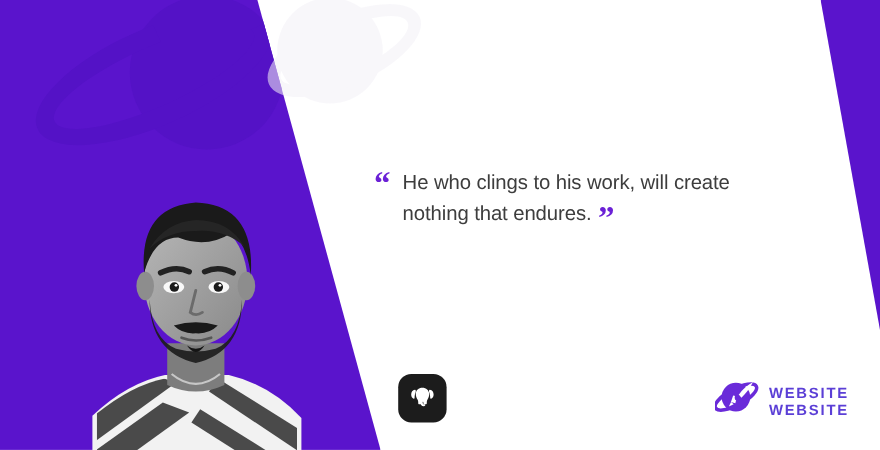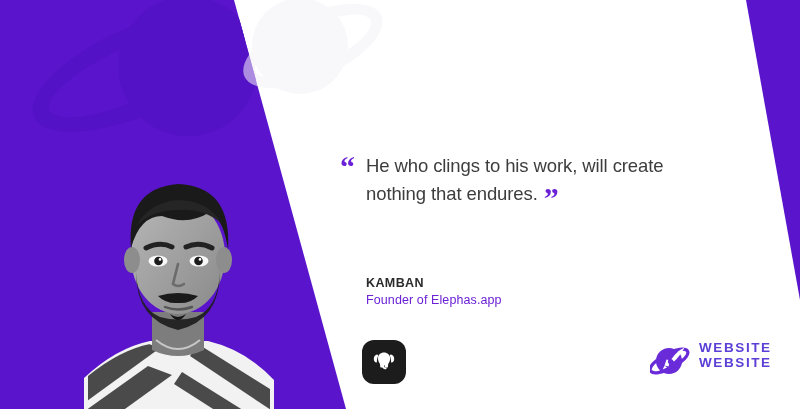--- a/index.html
+++ b/index.html
@@ -112,21 +112,21 @@
   .app-badge{
     position:absolute;left:362px;top:340px;width:44px;height:44px;
     border-radius:12px;background:#1c1c1c;
     display:flex;align-items:center;justify-content:center;
   }
   .app-badge svg{display:block;}
 
   
   .wp-logo{
     position:absolute;left:650px;top:340px;
-    display:flex;align-items:flex-start;gap:7px;
+    display:flex;align-items:flex-end;gap:7px;
   }
   .wp-mark{width:42px;height:40px;display:block;}
   .wp-text{
     font-family:"Liberation Sans",sans-serif;
     font-weight:bold;
     color:#5B3FD6;
     font-size:13.5px;
     letter-spacing:1.6px;
     line-height:1.12;
   }
@@ -205,24 +205,20 @@
     </svg>
   </div>
 
   <div class="quote-wrap">
     <span class="qmark qmark-open">“</span>
     <div class="quote-text">
       <span>He who clings to his work, will create nothing that endures.</span><span class="qmark qmark-close">”</span>
     </div>
   </div>
 
-  <div class="attribution">
-    <p class="attr-name">KAMBAN</p>
-    <p class="attr-role">Founder of Elephas.app</p>
-  </div>
 
   <div class="app-badge">
     <svg width="30" height="30" viewBox="0 0 30 30" aria-hidden="true">
       <g fill="#ffffff">
         <path d="M8.2 7.4c-2.2.3-3.4 2.1-3.4 4.3 0 1.9.9 3.2 2.2 3.8.5.2.9-.1.9-.6 0-1.7.2-3.6.9-5.1.4-.9.3-2.5-.6-2.4z"></path>
         <path d="M21.8 7.4c2.2.3 3.4 2.1 3.4 4.3 0 1.9-.9 3.2-2.2 3.8-.5.2-.9-.1-.9-.6 0-1.7-.2-3.6-.9-5.1-.4-.9-.3-2.5.6-2.4z"></path>
         <path d="M15 5.6c-3.4 0-6 2.3-6 5.6 0 2 .6 3.4 1.3 4.6.6 1 .9 1.6.9 2.6v1.1c0 .6.4 1 1 1h1.1c.6 0 1-.4 1-1v-.6c0-.5.3-.8.8-.8.5 0 .8.3.8.8v.6c0 .6.4 1 1 1h1.1c.6 0 1-.4 1-1v-1.1c0-1 .3-1.6.9-2.6.7-1.2 1.3-2.6 1.3-4.6-.2-3.3-2.8-5.6-6.2-5.6z"></path>
         <path d="M15.1 16.2c-.7 0-1.3.5-1.6 1.2-.5 1.2-.3 2.8.5 3.9.7.9 1.9 1.3 2.9.9.6-.2.9-.9.6-1.4-.2-.4-.7-.5-1.1-.3-.3.1-.6 0-.8-.3-.4-.5-.5-1.4-.3-2 .1-.3.3-.4.5-.4.5 0 .9-.4.9-.8 0-.5-.5-.8-1.6-.8z"></path>
       </g>
     </svg>

